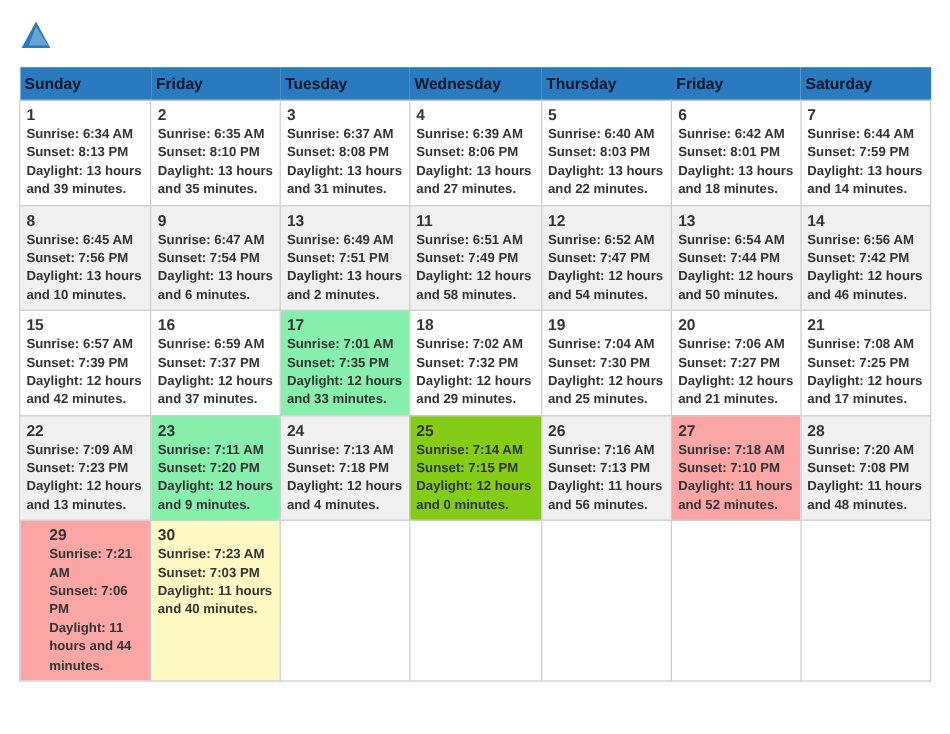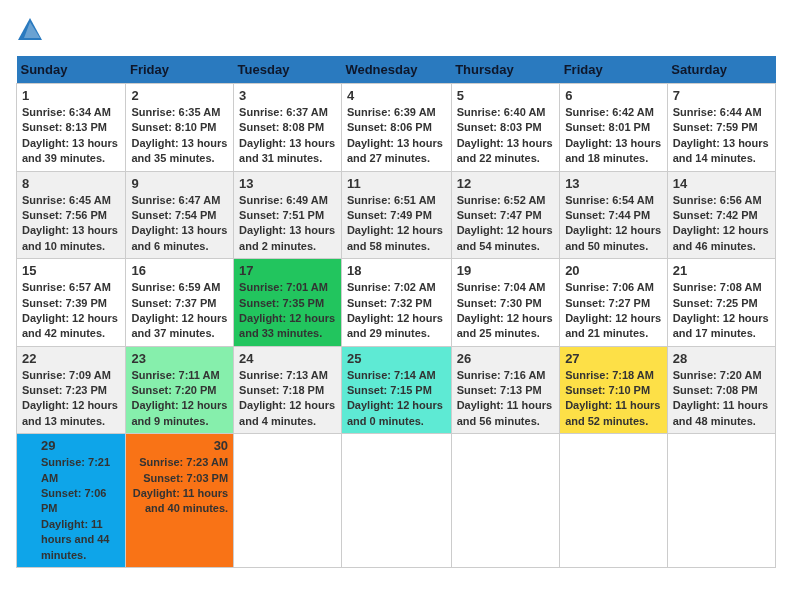--- a/index.html
+++ b/index.html
@@ -185,21 +185,21 @@
       </tr>
       <tr>
         <td style="background: rgb(255, 255, 255);">
           <span class="day-number">15</span>
           <div class="day-info">Sunrise: 6:57 AM<br>Sunset: 7:39 PM<br>Daylight: 12 hours and 42 minutes.</div>
         </td>
         <td style="background: rgb(255, 255, 255);">
           <span class="day-number">16</span>
           <div class="day-info">Sunrise: 6:59 AM<br>Sunset: 7:37 PM<br>Daylight: 12 hours and 37 minutes.</div>
         </td>
-        <td style="background: #22c55e;">
+        <td style="background: #86efac;">
           <span class="day-number">17</span>
           <div class="day-info">Sunrise: 7:01 AM<br>Sunset: 7:35 PM<br>Daylight: 12 hours and 33 minutes.</div>
         </td>
         <td style="background: rgb(255, 255, 255); margin-top: 36px;">
           <span class="day-number">18</span>
           <div class="day-info">Sunrise: 7:02 AM<br>Sunset: 7:32 PM<br>Daylight: 12 hours and 29 minutes.</div>
         </td>
         <td style="background: rgb(255, 255, 255);">
           <span class="day-number">19</span>
           <div class="day-info">Sunrise: 7:04 AM<br>Sunset: 7:30 PM<br>Daylight: 12 hours and 25 minutes.</div>
@@ -219,43 +219,43 @@
           <div class="day-info">Sunrise: 7:09 AM<br>Sunset: 7:23 PM<br>Daylight: 12 hours and 13 minutes.</div>
         </td>
         <td style="background: #86efac;">
           <span class="day-number">23</span>
           <div class="day-info">Sunrise: 7:11 AM<br>Sunset: 7:20 PM<br>Daylight: 12 hours and 9 minutes.</div>
         </td>
         <td style="background: rgb(240, 240, 240);">
           <span class="day-number">24</span>
           <div class="day-info">Sunrise: 7:13 AM<br>Sunset: 7:18 PM<br>Daylight: 12 hours and 4 minutes.</div>
         </td>
-        <td style="background: #5eead4; margin-left: 12px;">
+        <td style="background: #84cc16; margin-left: 12px;">
           <span class="day-number">25</span>
           <div class="day-info">Sunrise: 7:14 AM<br>Sunset: 7:15 PM<br>Daylight: 12 hours and 0 minutes.</div>
         </td>
         <td style="background: rgb(240, 240, 240);">
           <span class="day-number">26</span>
           <div class="day-info">Sunrise: 7:16 AM<br>Sunset: 7:13 PM<br>Daylight: 11 hours and 56 minutes.</div>
         </td>
-        <td style="background: #fde047;">
+        <td style="background: #fca5a5;">
           <span class="day-number">27</span>
           <div class="day-info">Sunrise: 7:18 AM<br>Sunset: 7:10 PM<br>Daylight: 11 hours and 52 minutes.</div>
         </td>
         <td style="background: rgb(240, 240, 240);">
           <span class="day-number">28</span>
           <div class="day-info">Sunrise: 7:20 AM<br>Sunset: 7:08 PM<br>Daylight: 11 hours and 48 minutes.</div>
         </td>
       </tr>
       <tr>
-        <td style="background: #0ea5e9; padding-left: 24px;">
+        <td style="background: #fca5a5; padding-left: 24px;">
           <span class="day-number">29</span>
           <div class="day-info">Sunrise: 7:21 AM<br>Sunset: 7:06 PM<br>Daylight: 11 hours and 44 minutes.</div>
         </td>
-        <td style="background: #f97316; text-align: right;">
+        <td style="background: #fef9c3;">
           <span class="day-number">30</span>
           <div class="day-info">Sunrise: 7:23 AM<br>Sunset: 7:03 PM<br>Daylight: 11 hours and 40 minutes.</div>
         </td>
         <td class="empty-cell"></td>
         <td class="empty-cell"></td>
         <td class="empty-cell"></td>
         <td class="empty-cell"></td>
         <td class="empty-cell"></td>
       </tr>
     </tbody>

